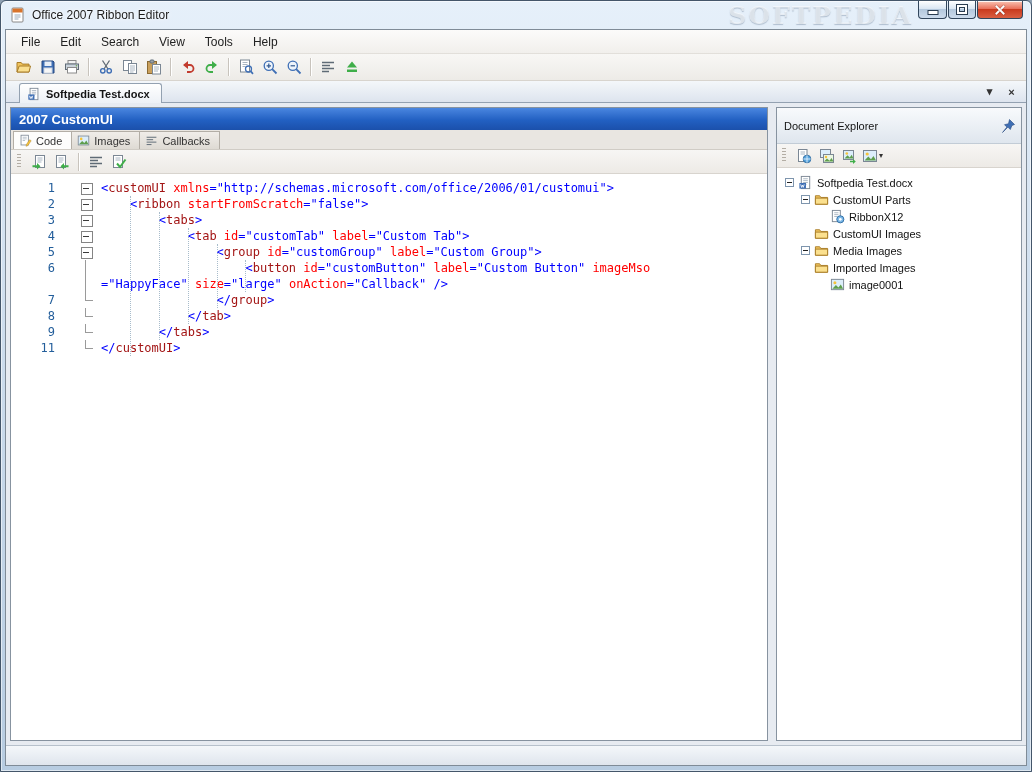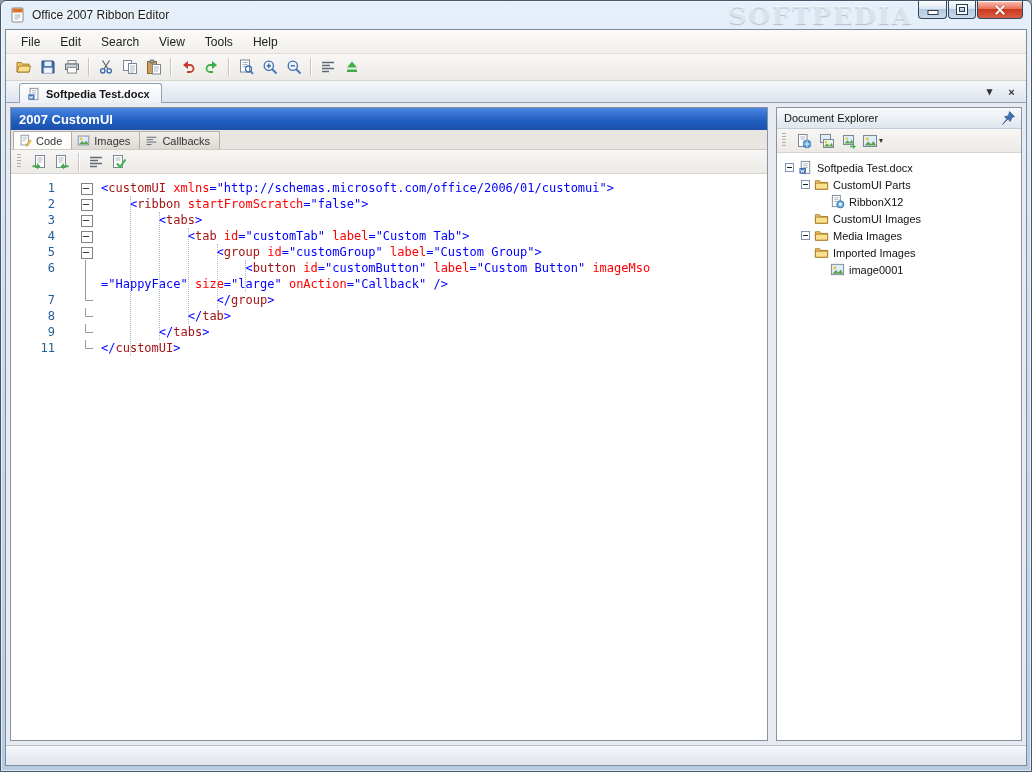--- a/index.html
+++ b/index.html
@@ -84,21 +84,21 @@
   .fold-box::before { content:""; position:absolute; left:4px; top:3px; width:10px; height:10px; background:#fff; border:1px solid #848484; }
   .fold-box::after  { content:""; position:absolute; left:6px; top:8px; width:6px; height:1px; background:#3a3a3a; }
   .fold-line::before { content:""; position:absolute; left:8px; top:0; bottom:0; width:1px; background:#9a9a9a; }
   .fold-end::before  { content:""; position:absolute; left:8px; top:0; height:8px; width:1px; background:#9a9a9a; }
   .fold-end::after   { content:""; position:absolute; left:8px; top:8px; width:8px; height:1px; background:#9a9a9a; }
   .code-text { padding-left:6px; white-space:pre; }
   .iguide { position:absolute; width:0; border-left:1px dotted #a8bccb; pointer-events:none; }
 
   
   .explorer-pane { width:246px; flex:none; background:#fff; border:1px solid #8793a0; display:flex; flex-direction:column; }
-  .explorer-header { height:21px; flex:none; background:linear-gradient(#f8fafc,#dfe6ee); border-bottom:1px solid #c2ccd6;
+  .explorer-header { height:36px; flex:none; background:linear-gradient(#f8fafc,#dfe6ee); border-bottom:1px solid #c2ccd6;
                      display:flex; align-items:center; padding:0 5px 0 7px; font-size:11px; color:#141414; }
   .flex-sp { flex:1; }
   .pin-btn { width:16px; height:16px; border:none; background:transparent; padding:0; line-height:0; }
   .explorer-toolbar { height:24px; flex:none; background:linear-gradient(#f7f6f4,#edeae6); border-bottom:1px solid #d8d4ce;
                       display:flex; align-items:center; gap:2px; padding-left:3px; }
   .dd-arrow { font-size:8px; color:#333; margin-left:1px; }
   .tree { flex:1; padding:6px 2px; overflow:hidden; }
   .tree-row { display:flex; align-items:center; height:17px; font-size:11px; color:#111; }
   .expander { flex:none; width:9px; height:9px; border:1px solid #7e95ad; background:#fff; position:relative; margin-right:4px; }
   .expander.minus::after { content:""; position:absolute; left:1px; top:3px; width:5px; height:1px; background:#222; }

